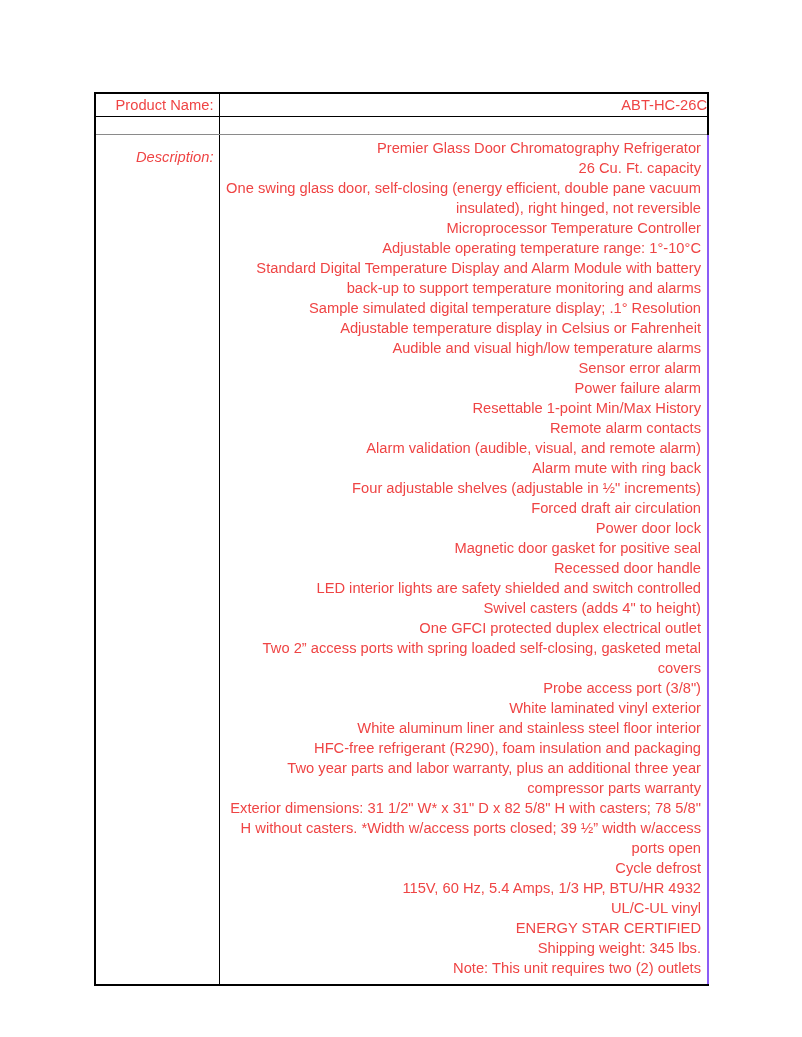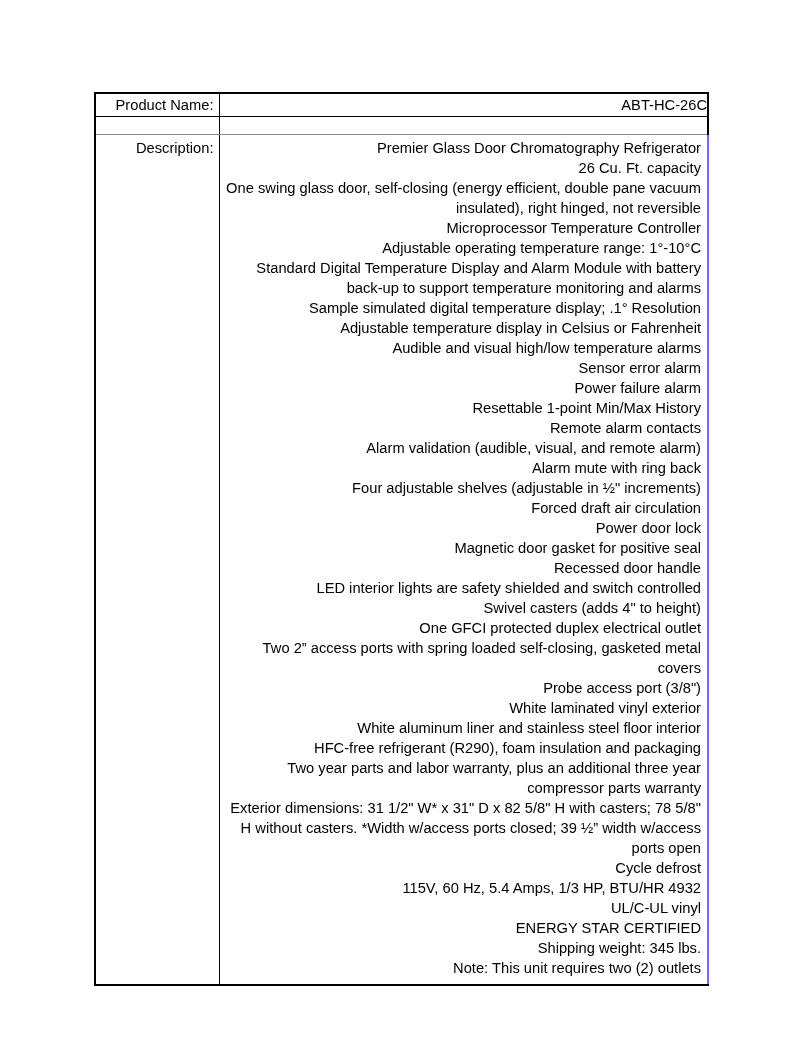--- a/index.html
+++ b/index.html
@@ -30,21 +30,21 @@
     width: 613px;
     border-collapse: collapse;
     table-layout: fixed;
   }
 
   .spec-table td {
     padding: 0;
     vertical-align: top;
     font-size: 14.7px;
     line-height: 20px;
-    color: #000000;
+    color: #ef4444;
   }
 
   
   .col-label { width: 124px; }
   .col-value { width: 489px; }
 
   
   .row-product td {
     border-top: 2px solid #000000;
     border-bottom: 1.5px solid #000000;
@@ -76,21 +76,22 @@
   }
 
   
   .row-description td {
     border-bottom: 2px solid #000000;
   }
   .row-description .cell-label {
     border-left: 2px solid #000000;
     border-right: 1.5px solid #000000;
     text-align: right;
-    padding: 3px 5px 6px 0;
+    padding: 12px 5px 6px 0;
+    font-style: italic;
   }
   .row-description .cell-value {
     border-right: 2px solid #8b5cf6;
     text-align: right;
     padding: 3px 6px 6px 5px;
   }
 
   .desc-list {
     margin: 0;
     padding: 0;

